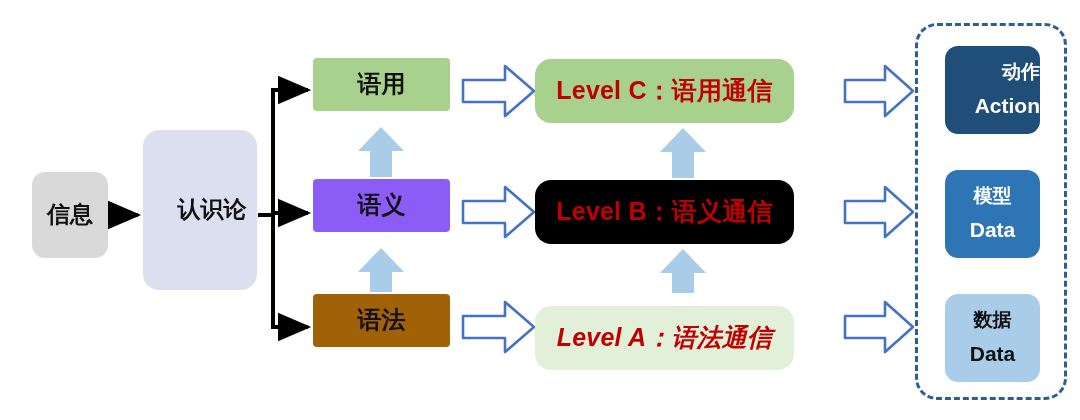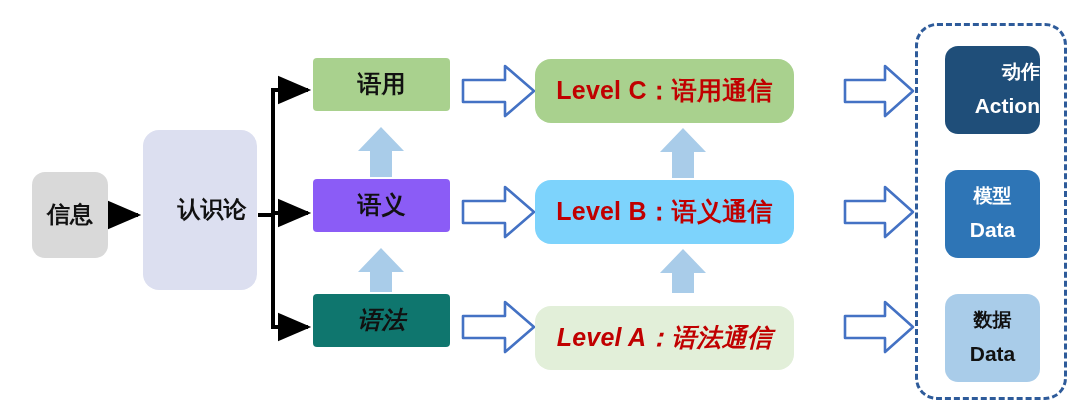--- a/index.html
+++ b/index.html
@@ -32,30 +32,30 @@
   }
 
   
   .layer-box{
     left:313px;width:137px;height:53px;
     color:#111111;font-size:24px;font-weight:bold;
     border-radius:4px;
   }
   #layer-prag{top:58px;background:#A9D18E;}
   #layer-sem {top:179px;background:#8b5cf6;}
-  #layer-syn {top:294px;background:#0f766e;font-style:italic;}
+  #layer-syn {top:294px;background:#a16207;}
 
   
   .level-box{
     left:535px;width:259px;height:64px;
     color:#C00000;font-size:25px;font-weight:bold;
     border-radius:16px;letter-spacing:.2px;
   }
   #level-c{top:59px;background:#A9D18E;}
-  #level-b{top:180px;background:#7dd3fc;}
+  #level-b{top:180px;background:#000000;}
   #level-a{top:306px;background:#E2EFD9;font-style:italic;}
 
   
   #outcome-group{
     position:absolute;
     left:915px;top:23px;width:152px;height:377px;
     border:3.5px dashed #2E5B9A;
     border-radius:22px;
     box-sizing:border-box;
   }

